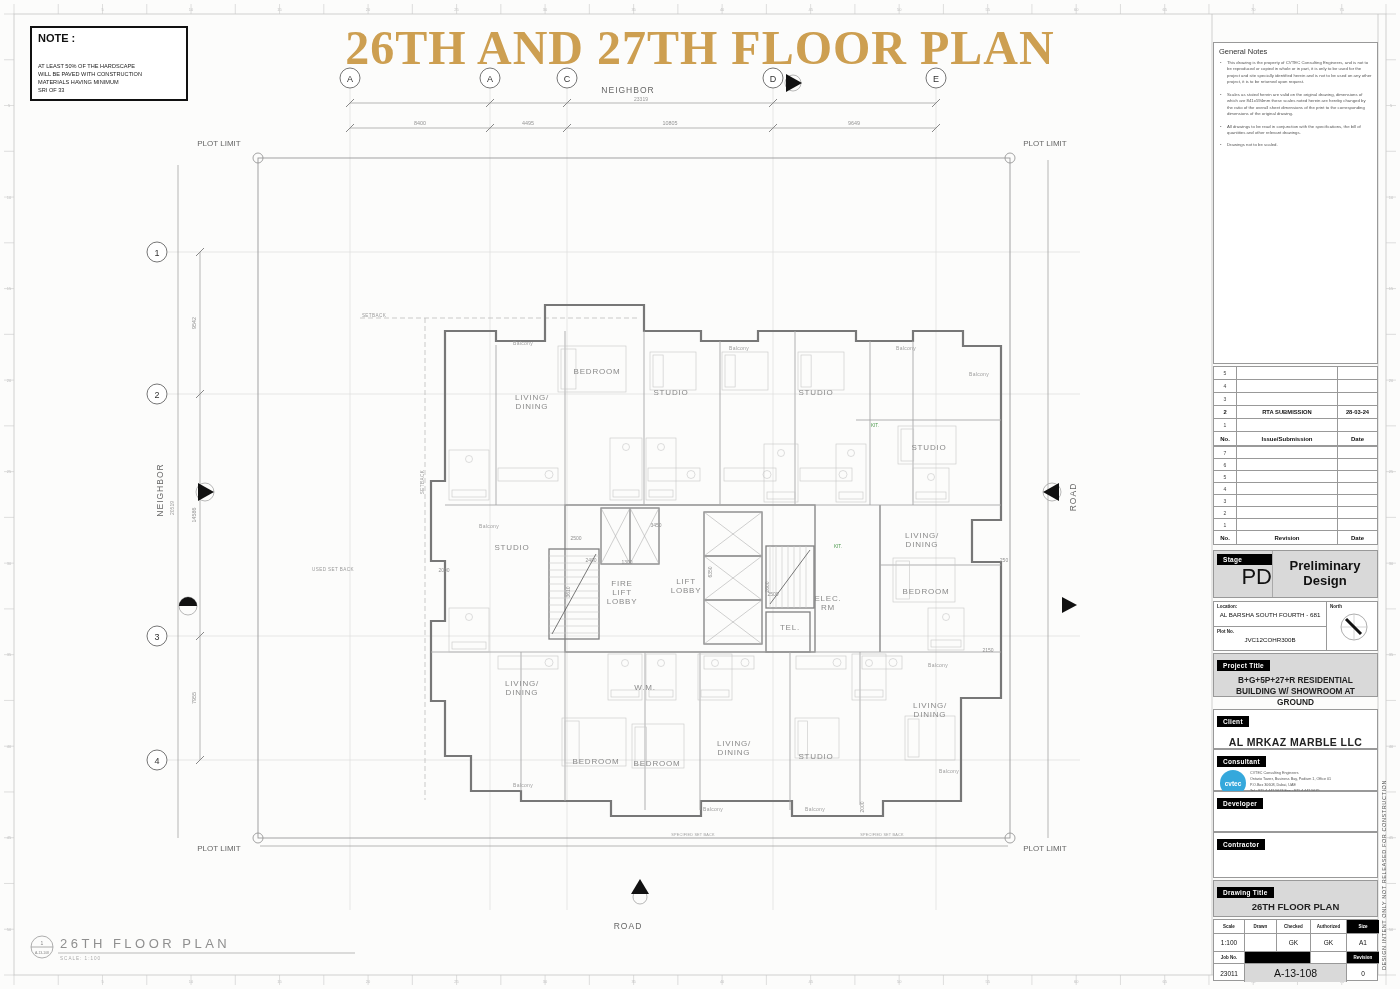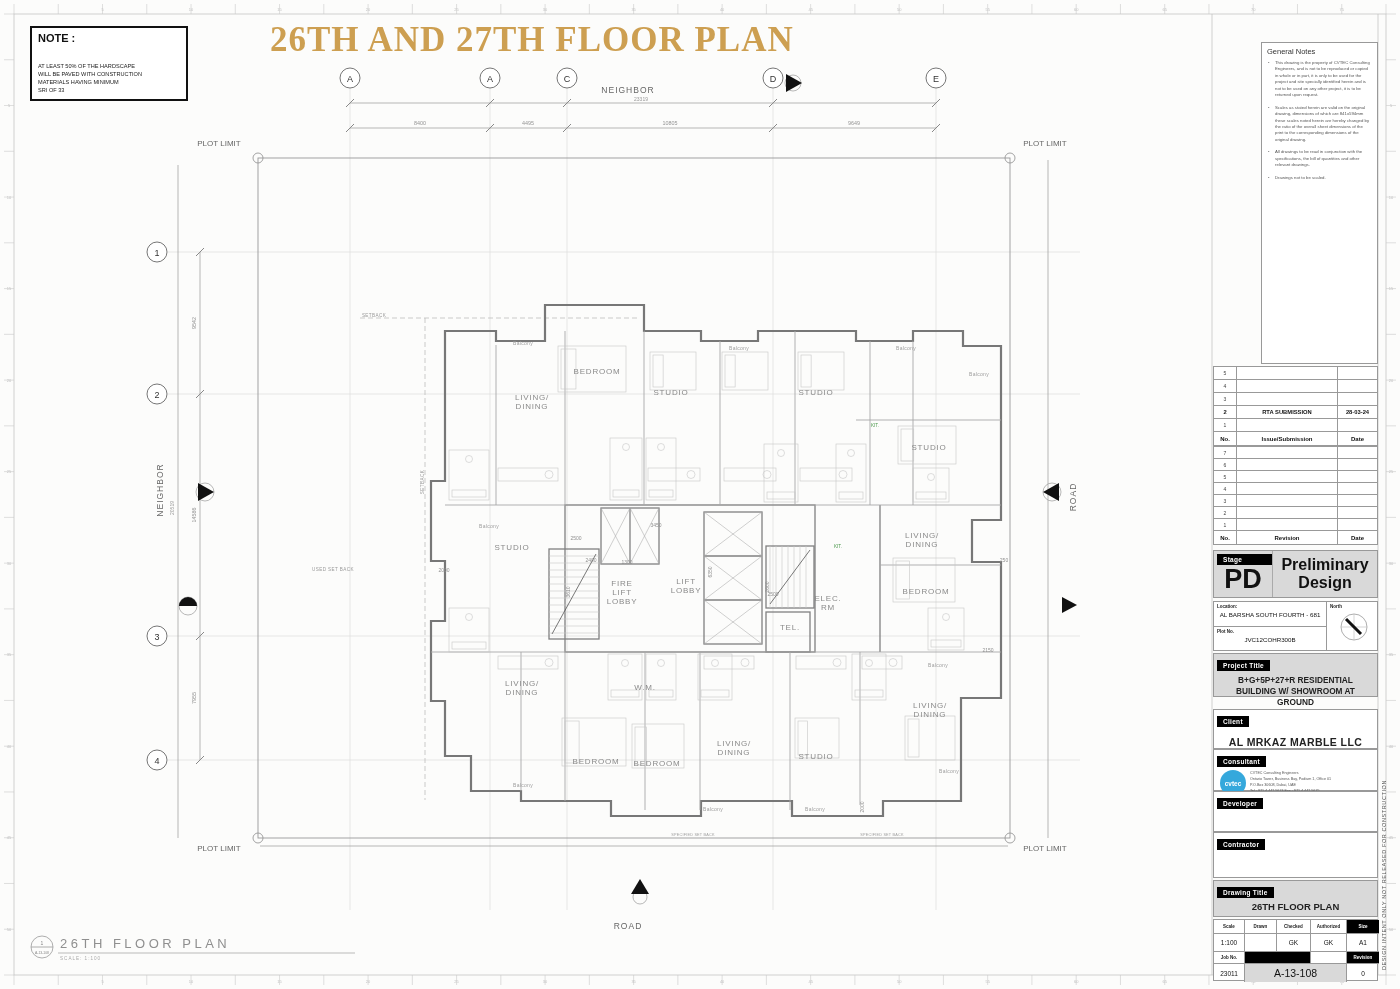--- a/index.html
+++ b/index.html
@@ -1,49 +1,49 @@
 <!DOCTYPE html>
 <html><head>
 <meta charset="utf-8">
 <style>
   html,body{margin:0;padding:0;background:#fbfbfa;width:1400px;height:989px;overflow:hidden;
     font-family:"Liberation Sans",sans-serif;}
   #sheet{position:relative;width:1400px;height:989px;background:#fcfcfb;}
   #plansvg{position:absolute;left:0;top:0;}
   
-  #banner{position:absolute;left:270px;top:20px;width:860px;text-align:left;
-    font-family:"Liberation Serif",serif;font-weight:bold;font-size:35px;color:#cd9f51;
+  #banner{position:absolute;left:270px;top:20px;width:860px;text-align:center;
+    font-family:"Liberation Serif",serif;font-weight:bold;font-size:48px;color:#cd9f51;
     letter-spacing:1px;white-space:nowrap;}
   
   #notebox{position:absolute;left:30px;top:26px;width:142px;border:2.5px solid #111;
     background:#fff;padding:4px 6px 5px 6px;}
   #notebox .nt{font-size:11px;font-weight:bold;color:#111;margin-bottom:18px;}
   #notebox .nl{font-size:5.6px;color:#222;line-height:1.45;}
   
   #tblock{position:absolute;left:1213px;top:42px;width:165px;color:#222;}
   .sec{border:1px solid #999;background:#fff;box-sizing:border-box;position:relative;}
   .chip{background:#000;color:#fff;font-size:6.5px;font-weight:bold;padding:2px 6px;
     display:inline-block;margin:3px 0 0 3px;letter-spacing:.3px;}
-  #gnotes{height:322px;padding:4px 5px;box-sizing:border-box;margin-left:48px;}
+  #gnotes{height:322px;padding:4px 5px;box-sizing:border-box;}
   #gnotes .gt{font-size:7.5px;color:#333;margin-bottom:4px;}
   #gnotes .gi{font-size:4.3px;color:#555;line-height:1.5;margin:0 0 6px 8px;position:relative;}
   #gnotes .gi:before{content:"•";position:absolute;left:-7px;top:0;}
   .tbl{width:100%;}
   .trow{display:grid;grid-template-columns:22px 1fr 40px;border-top:1px solid #999;}
   .trow:first-child{border-top:none;}
   .trow>div{border-left:1px solid #999;text-align:center;font-size:5px;color:#444;
     display:flex;align-items:center;justify-content:center;}
   .trow>div:first-child{border-left:none;}
   .trow.hdr>div{font-size:6px;font-weight:bold;color:#111;}
   .trow.filled>div{font-weight:bold;color:#111;font-size:5.8px;}
   #stage{margin-top:5px;height:48px;background:#d9d9d9;display:flex;}
   #stage .sl{width:58px;border-right:1px solid #aaa;display:flex;flex-direction:column;}
-  #stage .pd{font-size:27px;font-weight:bold;color:#111;text-align:center;line-height:1.1;}
+  #stage .pd{font-size:22px;font-weight:normal;color:#111;text-align:right;line-height:1.1;}
   #stage .sr{flex:1;display:flex;align-items:center;justify-content:center;text-align:center;
-    font-size:16px;font-weight:bold;color:#111;line-height:1.15;}
+    font-size:13px;font-weight:bold;color:#111;line-height:1.15;}
   #locrow{margin-top:3px;height:50px;display:flex;}
   #locrow .lc{width:112px;border-right:1px solid #999;display:flex;flex-direction:column;}
   #locrow .lbox{flex:1;padding:2px 3px;border-bottom:1px solid #999;}
   #locrow .lbox:last-child{border-bottom:none;}
   .mini{font-size:4.5px;font-weight:bold;color:#222;}
   .lval{font-size:6.2px;color:#111;text-align:center;margin-top:2px;}
   #locrow .nc{flex:1;padding:2px 3px;}
   #proj{margin-top:2px;height:44px;background:#d9d9d9;}
   #proj .pv{font-size:8.3px;font-weight:bold;text-align:center;padding:3px 4px;line-height:1.35;}
   #client{margin-top:12px;height:40px;}

